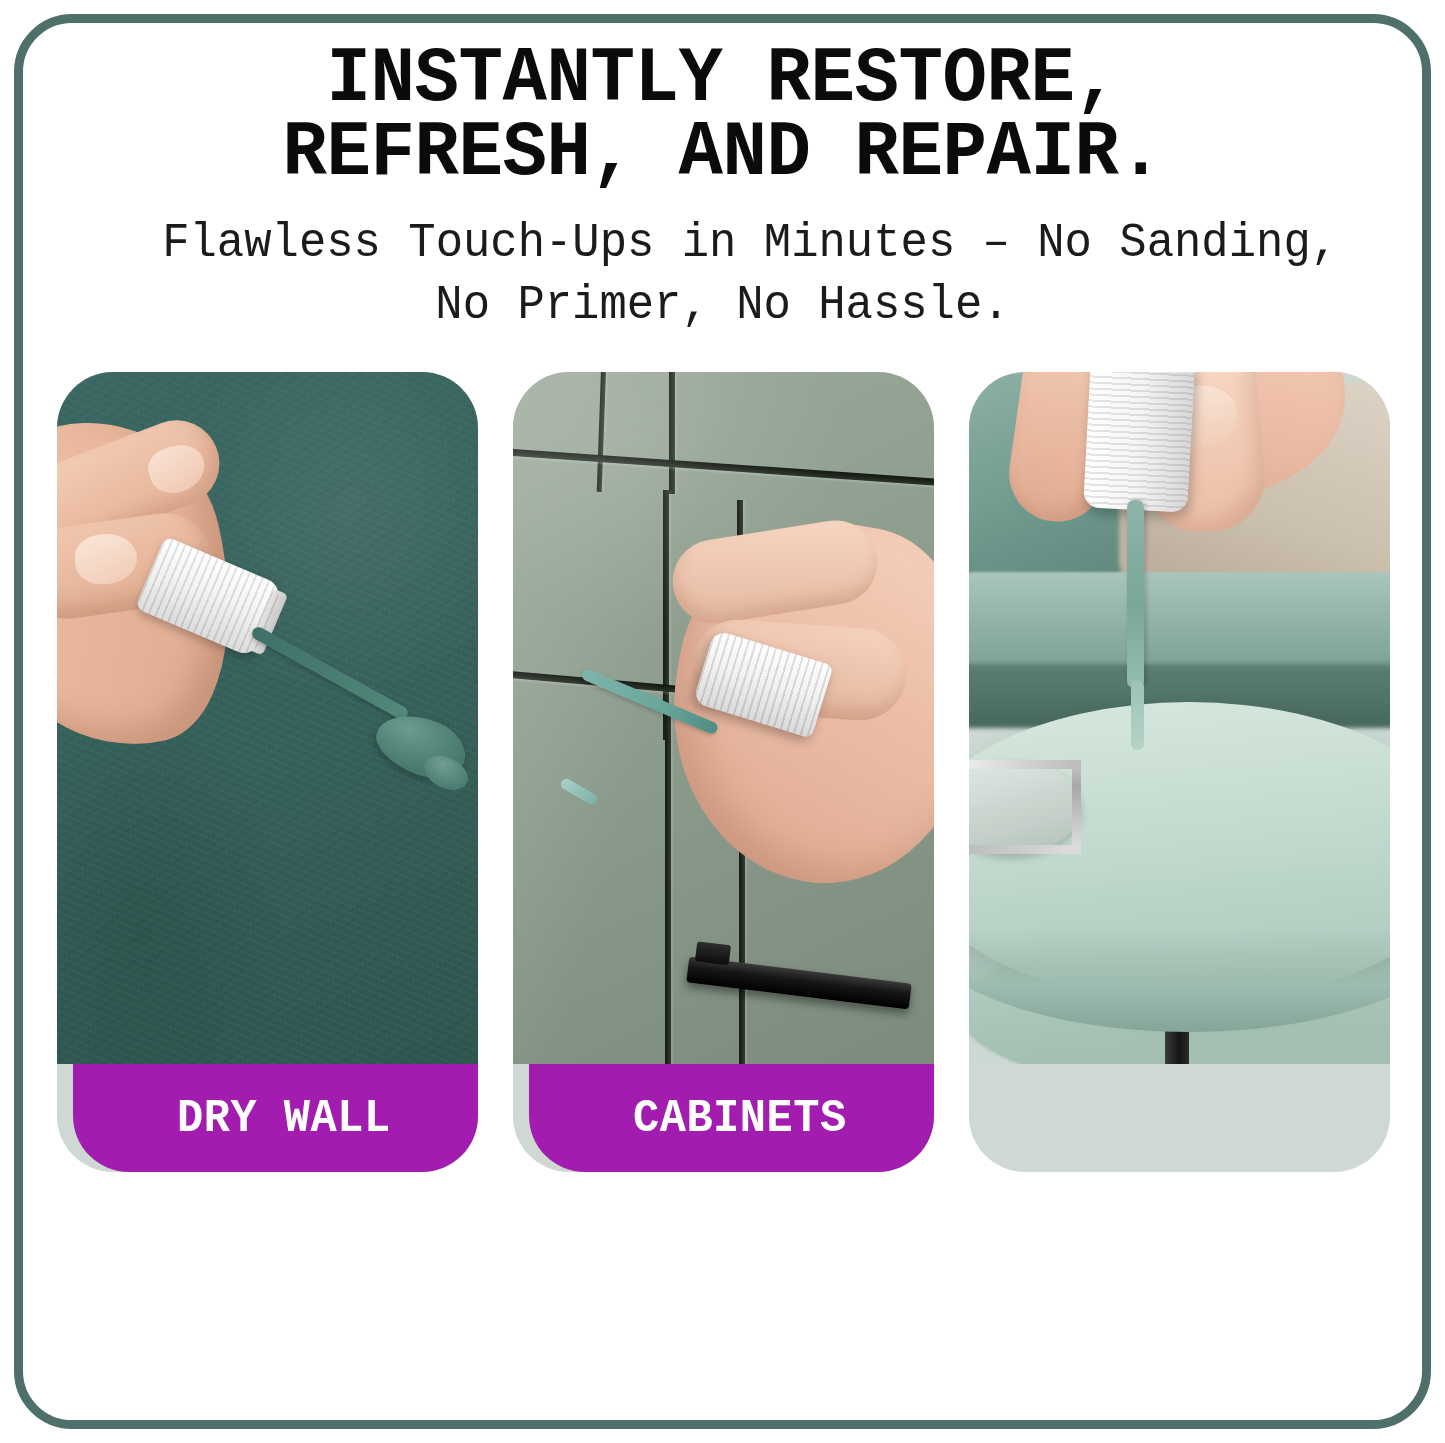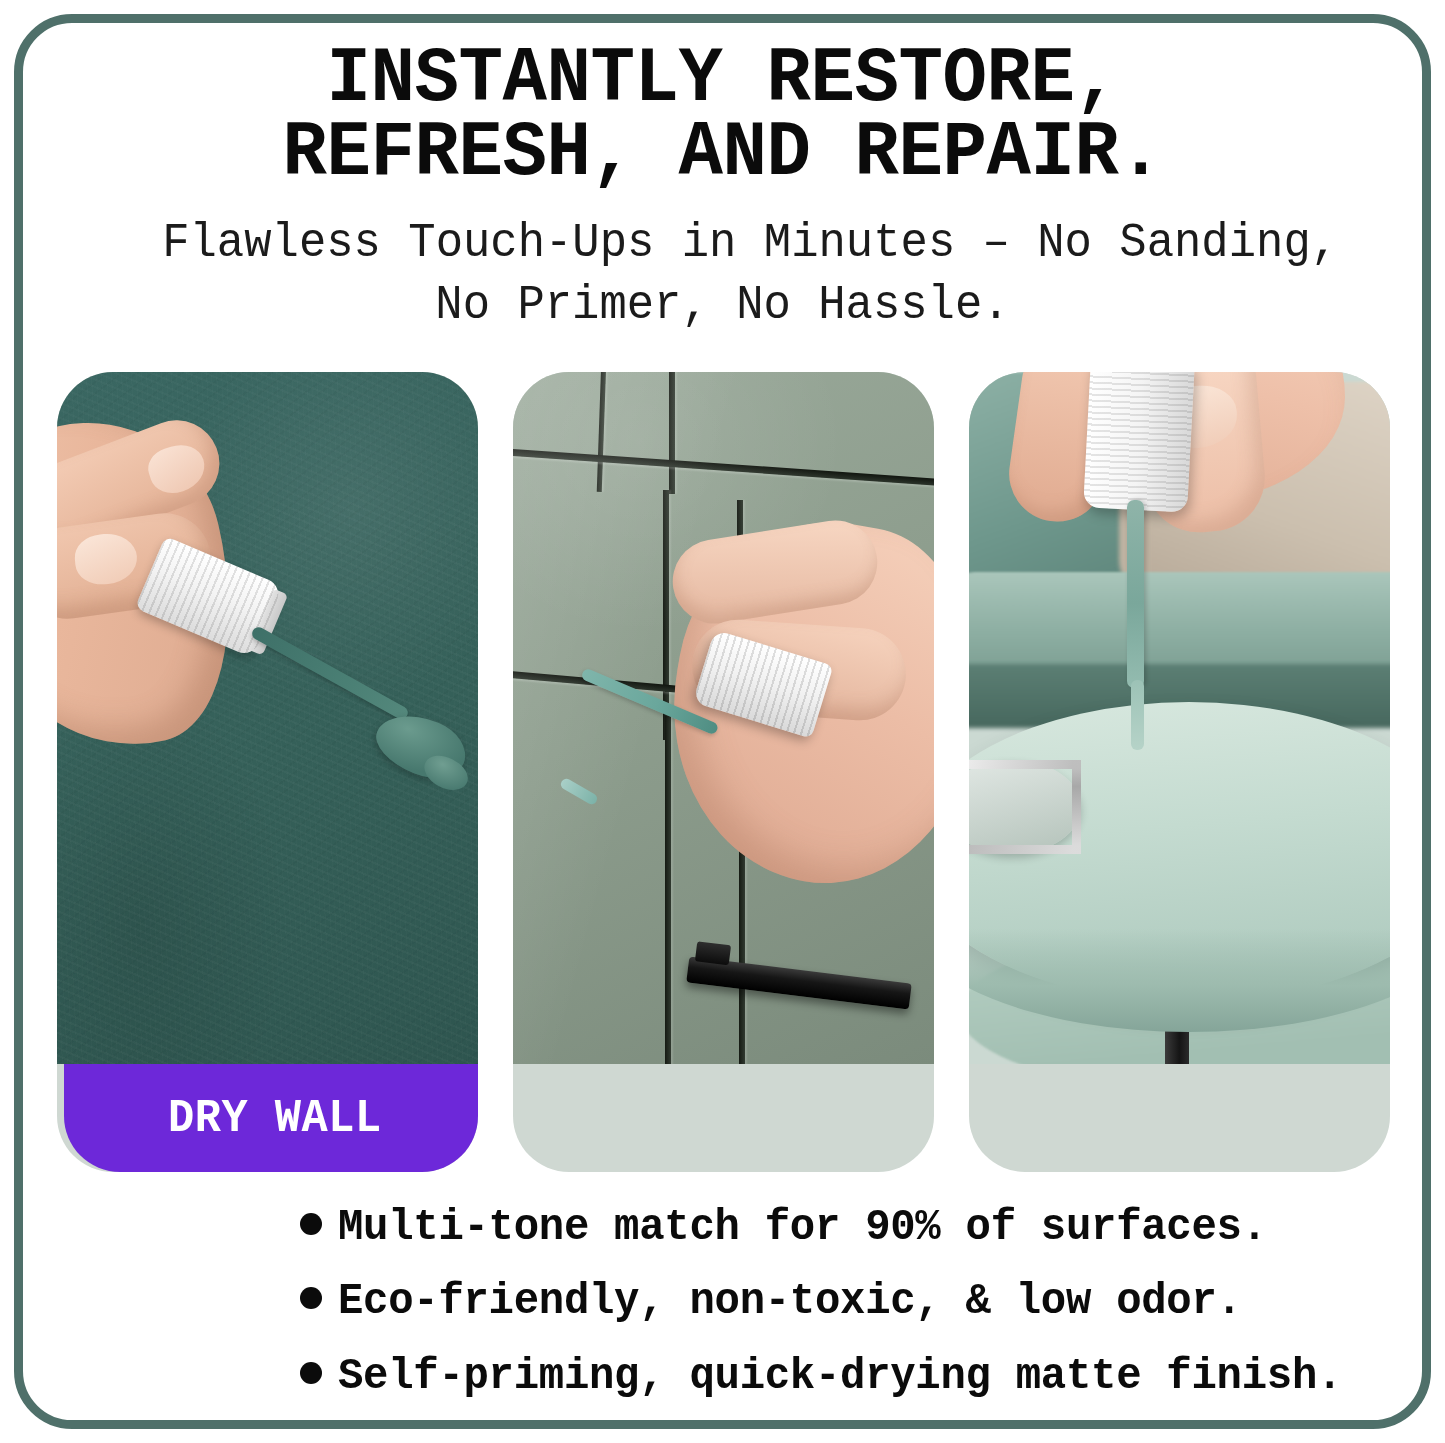--- a/index.html
+++ b/index.html
@@ -82,25 +82,25 @@
   }
   .panel-photo {
     position: absolute;
     left: 0; top: 0;
     width: 100%;
     height: 692px;
     overflow: hidden;
   }
   .panel-caption {
     position: absolute;
-    left: 7px;
+    left: 16px;
     bottom: 0;
     width: 100%;
     height: 108px;
-    background: #6d28d9;
+    background: #a21caf;
     border-radius: 0 0 56px 56px;
     display: flex;
     align-items: center;
     justify-content: center;
   }
   .panel-caption span {
     color: #ffffff;
     font-weight: 700;
     font-size: 47px;
     letter-spacing: 0.5px;
@@ -559,20 +559,23 @@
         <div class="cab-seam-v" style="left:226px;top:356px;width:6px;height:340px;"></div>
         <div class="cab-sheen"></div>
         <div class="cab-handle"></div>
         <div class="p2-hand"></div>
         <div class="p2-finger-a"></div>
         <div class="p2-finger-b"></div>
         <div class="p2-nail"></div>
         <div class="p2-cap"></div>
         <div class="p2-stroke"></div>
         <div class="p2-stroke-tip"></div>
+      </div>
+      <div class="panel-caption">
+        <span>CABINETS</span>
       </div>
     </div>
 
     <div class="panel">
       <div class="panel-photo">
         <div class="fur-bg"></div>
         <div class="fur-pillow-l"></div>
         <div class="fur-pillow-mid"></div>
         <div class="fur-pillow-r"></div>
         <div class="fur-sofa-seat"></div>
@@ -587,28 +590,14 @@
         <div class="p3-finger-r"></div>
         <div class="p3-nail"></div>
         <div class="p3-cap"></div>
         <div class="p3-stroke"></div>
         <div class="p3-stroke-tip"></div>
       </div>
     </div>
 
   </div>
 
-  <div class="bullets">
-    <div class="bullet">
-      <span class="bullet-dot"></span>
-      <span class="bullet-text">Multi-tone match for 90% of surfaces.</span>
-    </div>
-    <div class="bullet">
-      <span class="bullet-dot"></span>
-      <span class="bullet-text">Eco-friendly, non-toxic, &amp; low odor.</span>
-    </div>
-    <div class="bullet">
-      <span class="bullet-dot"></span>
-      <span class="bullet-text">Self-priming, quick-drying matte finish.</span>
-    </div>
-  </div>
 
 </div>
 
 </body></html>

